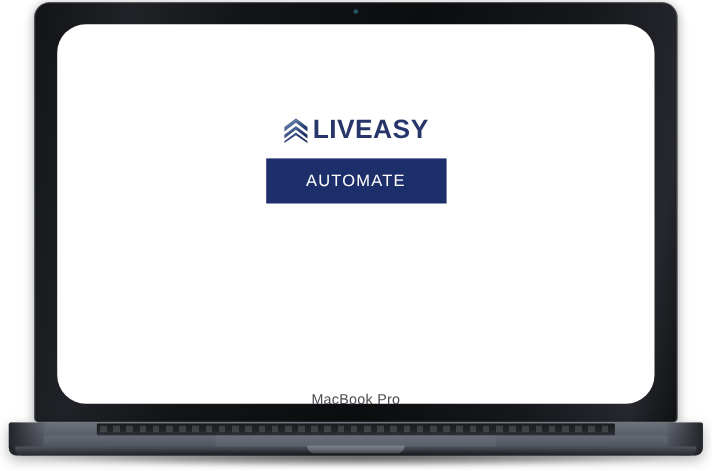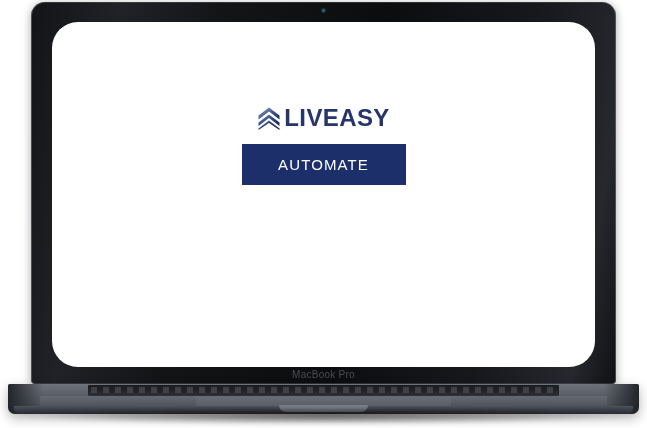--- a/index.html
+++ b/index.html
@@ -65,24 +65,24 @@
     border-radius: 50%;
     background: #2c5f7a;
     box-shadow: 0 0 1px 1px rgba(40,90,115,0.45);
   }
 
   
   .macbook-label {
     position: absolute;
     left: 0;
     right: 0;
-    top: 369px;
+    top: 355px;
     text-align: center;
     color: #4a4c52;
-    font-size: 10px;
+    font-size: 13px;
     letter-spacing: 0.25px;
     font-family: "Liberation Sans", sans-serif;
   }
 
   
   .screen {
     position: absolute;
     left: 52px;
     top: 22px;
     width: 543px;

